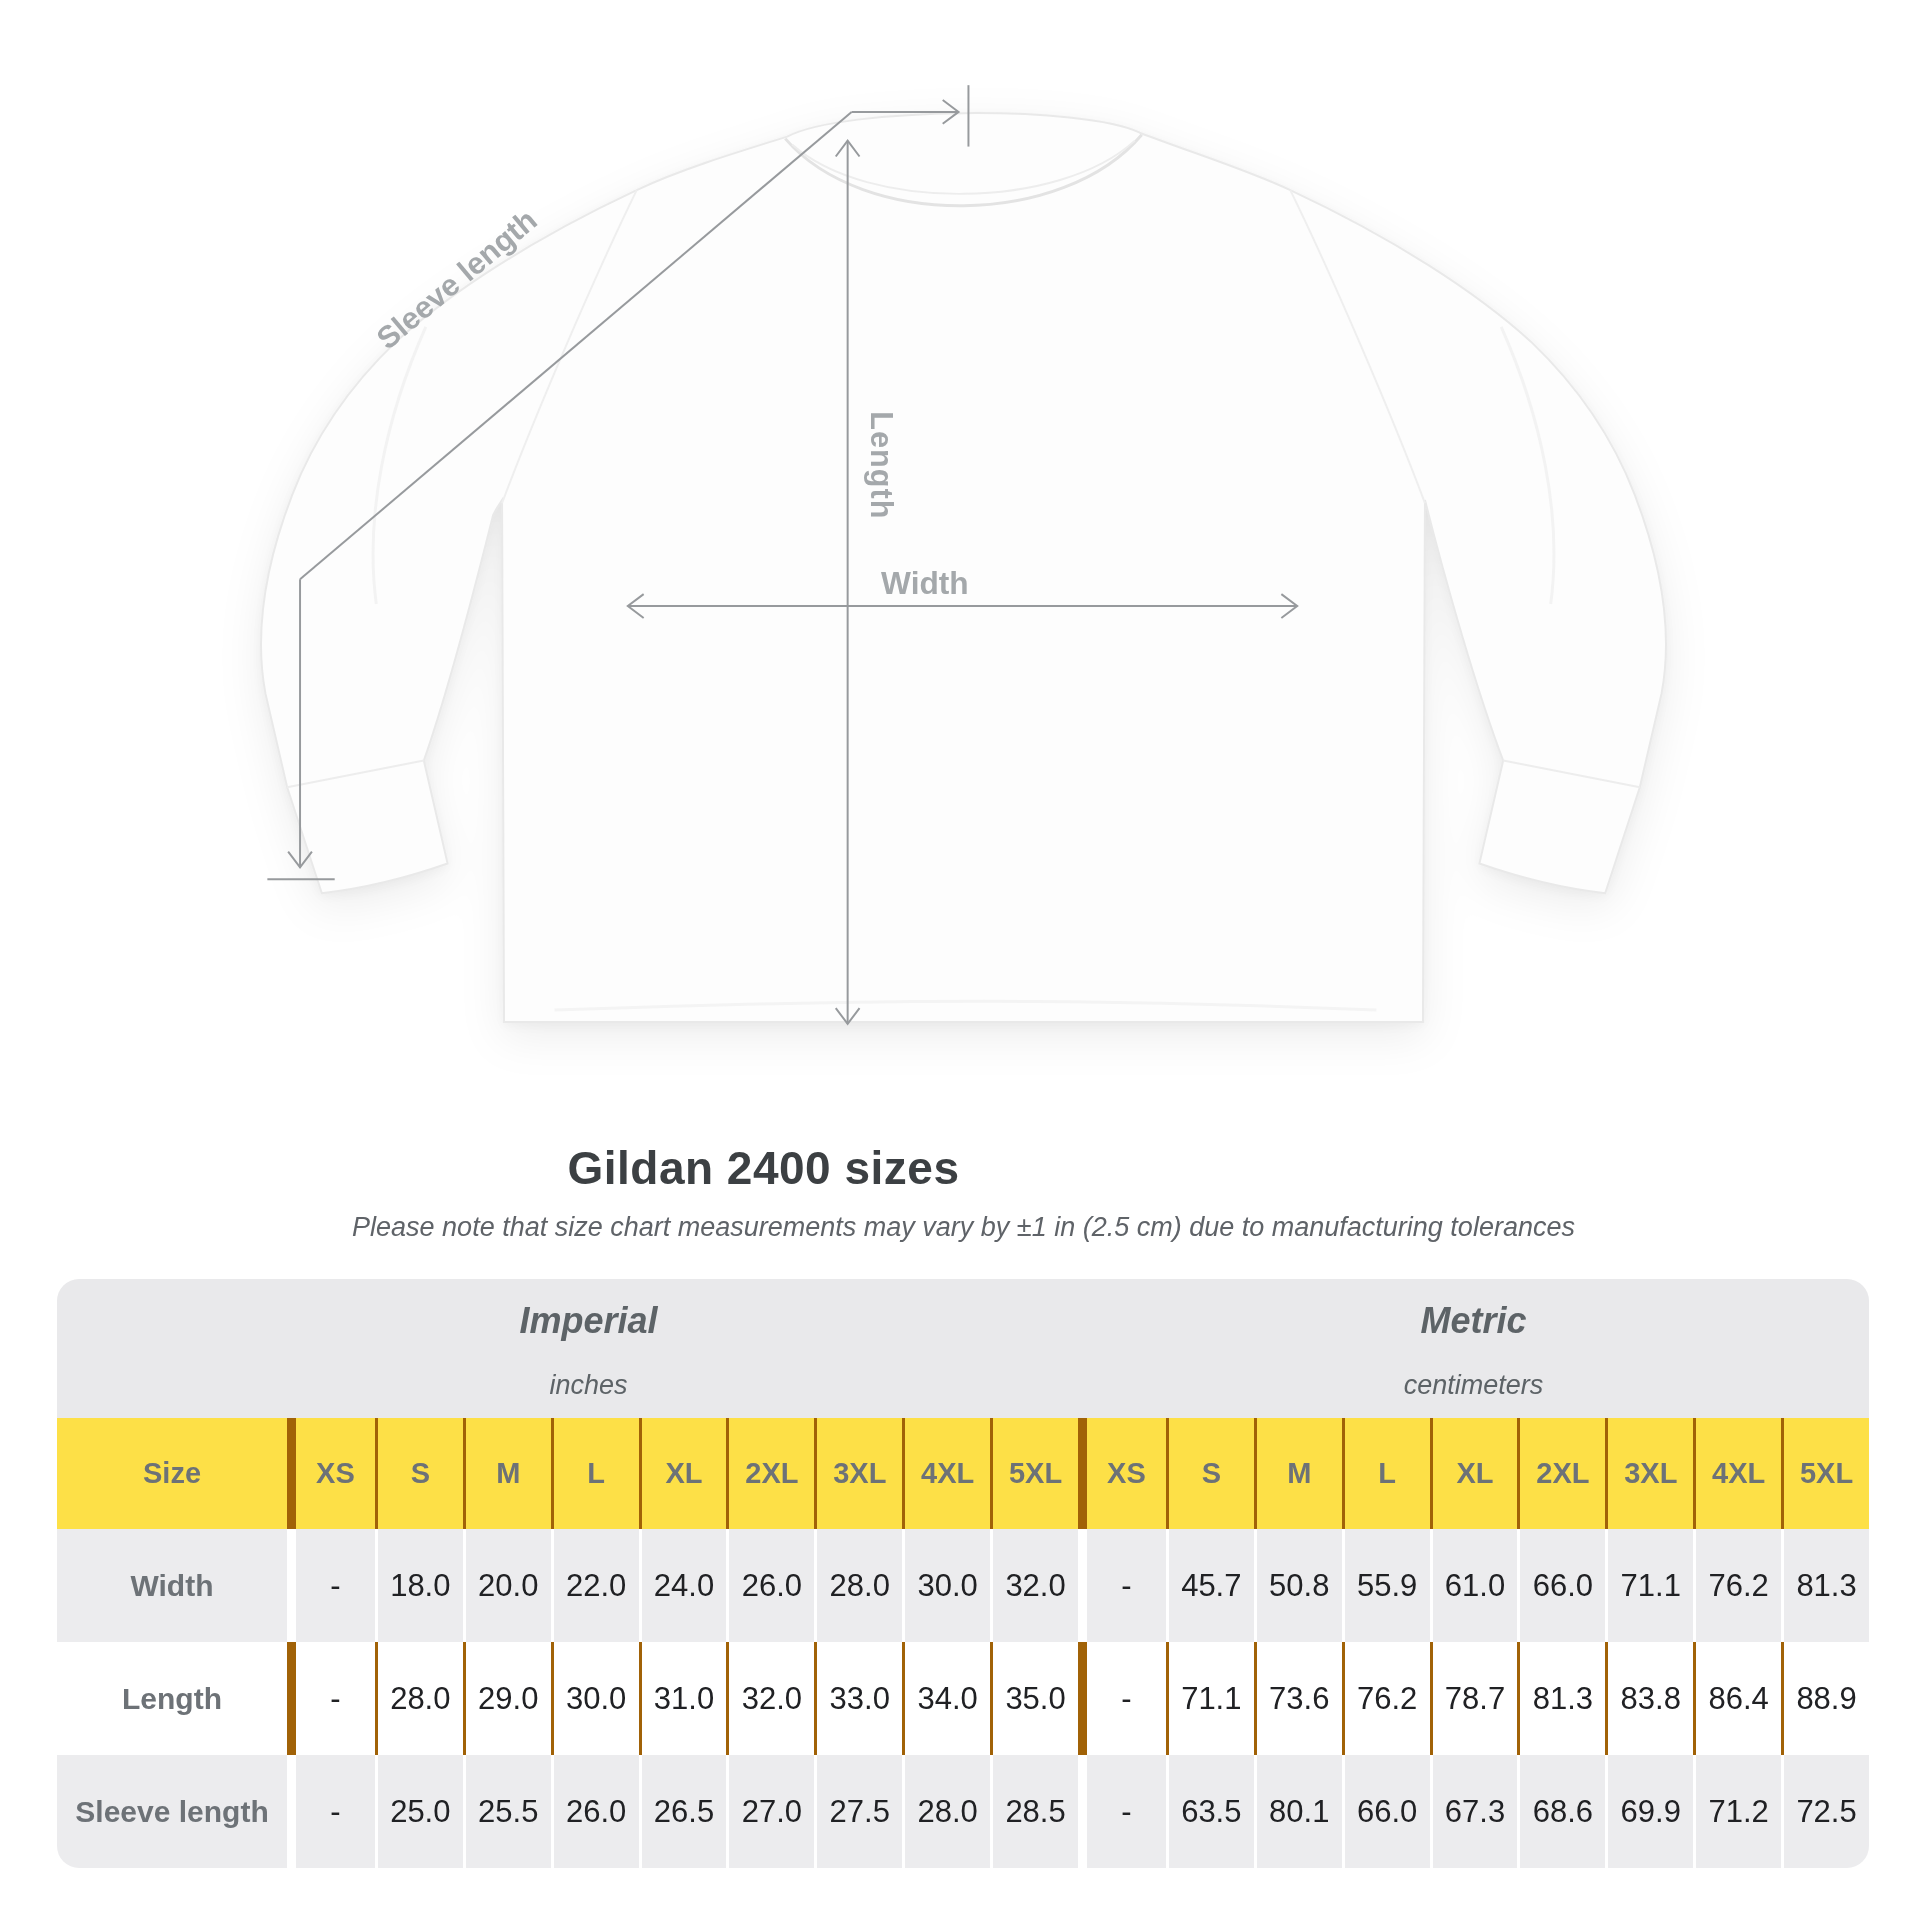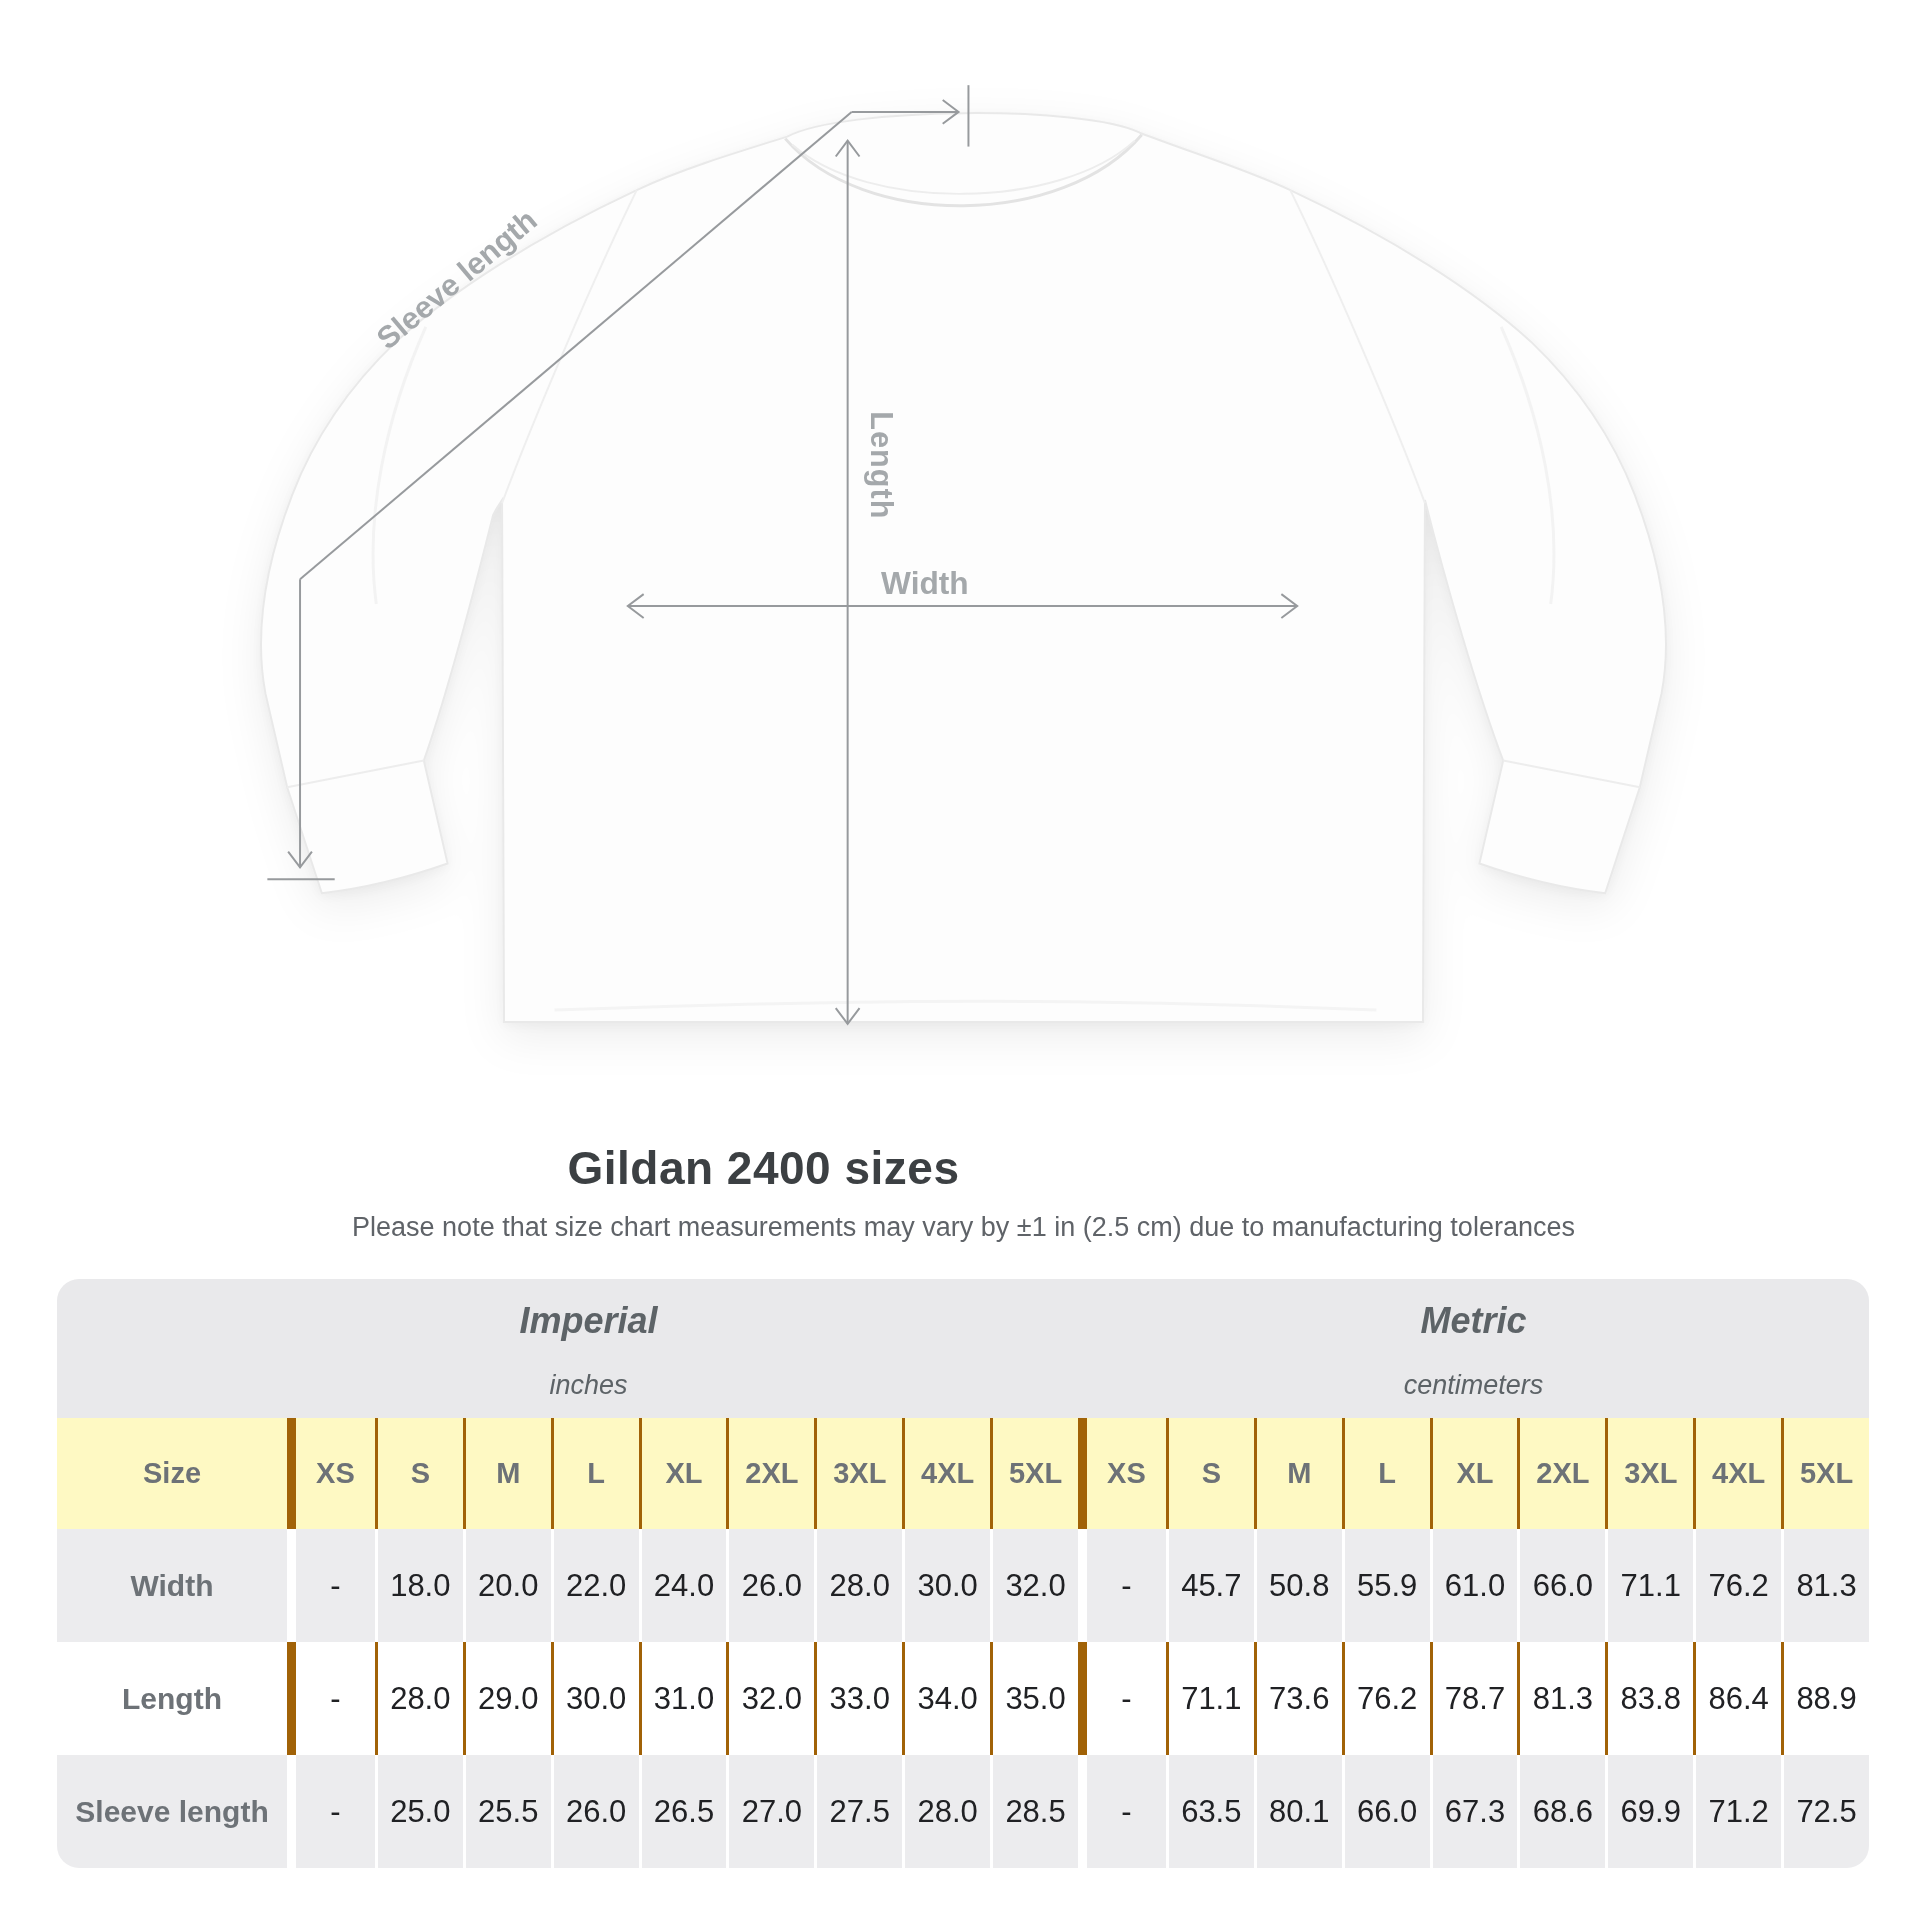--- a/index.html
+++ b/index.html
@@ -12,35 +12,35 @@
   .shirt-shape { filter: drop-shadow(0 14px 22px rgba(0,0,0,.07)) drop-shadow(0 3px 6px rgba(0,0,0,.04)); }
   svg text { font-family:"Liberation Sans", sans-serif; font-weight:bold; fill:#a4a8ab; }
   .measure { stroke:#979a9d; stroke-width:2; fill:none; }
   
   .title {
     position:absolute; left:0; top:1141px; width:1527px; text-align:center;
     font-size:46px; font-weight:bold; color:#3c4043; letter-spacing:0.5px;
   }
   .subtitle {
     position:absolute; left:0; top:1212px; width:1927px; text-align:center;
-    font-size:27px; color:#5f6368;
+    font-size:27px; font-style:italic; color:#5f6368;
   }
   
   .size-table { position:absolute; left:57px; top:1279px; width:1812px; }
   .band {
     display:grid; grid-template-columns:230px repeat(18, 1fr);
     height:139px; background:#e9e9eb; border-radius:22px 22px 0 0;
   }
   .band-group { display:flex; flex-direction:column; align-items:center; justify-content:center; gap:9px; padding-top:4px; }
   .band-imperial { grid-column:1 / 11;padding-left:42px; }
   .band-metric  { grid-column:11 / 20; }
   .band-name { font-size:36px; font-weight:bold; font-style:italic; color:#5d6367; }
   .band-unit { font-size:27px; font-style:italic; color:#5d6367;margin-top:19px; }
   .trow { display:grid; grid-template-columns:230px repeat(18, 1fr); }
-  .header-row { height:111px; background:#fef9c3; }
+  .header-row { height:111px; background:#fde047; }
   .row-gray  { height:113px; background:#ececee; }
   .row-white { height:113px; background:#ffffff; }
   .row-last  { border-radius:0 0 22px 22px; }
   .cell { display:flex; align-items:center; justify-content:center; }
   .size-head, .head-cell { font-size:29px; font-weight:bold; color:#6d7277; }
   .row-label { font-size:30px; font-weight:bold; color:#6d7277; }
   .val-cell { font-size:31px; color:#202124; }
   
   .header-row .sep, .row-white .sep { border-left:3px solid #a16207; }
   .row-gray .sep { border-left:3px solid #ffffff; }

